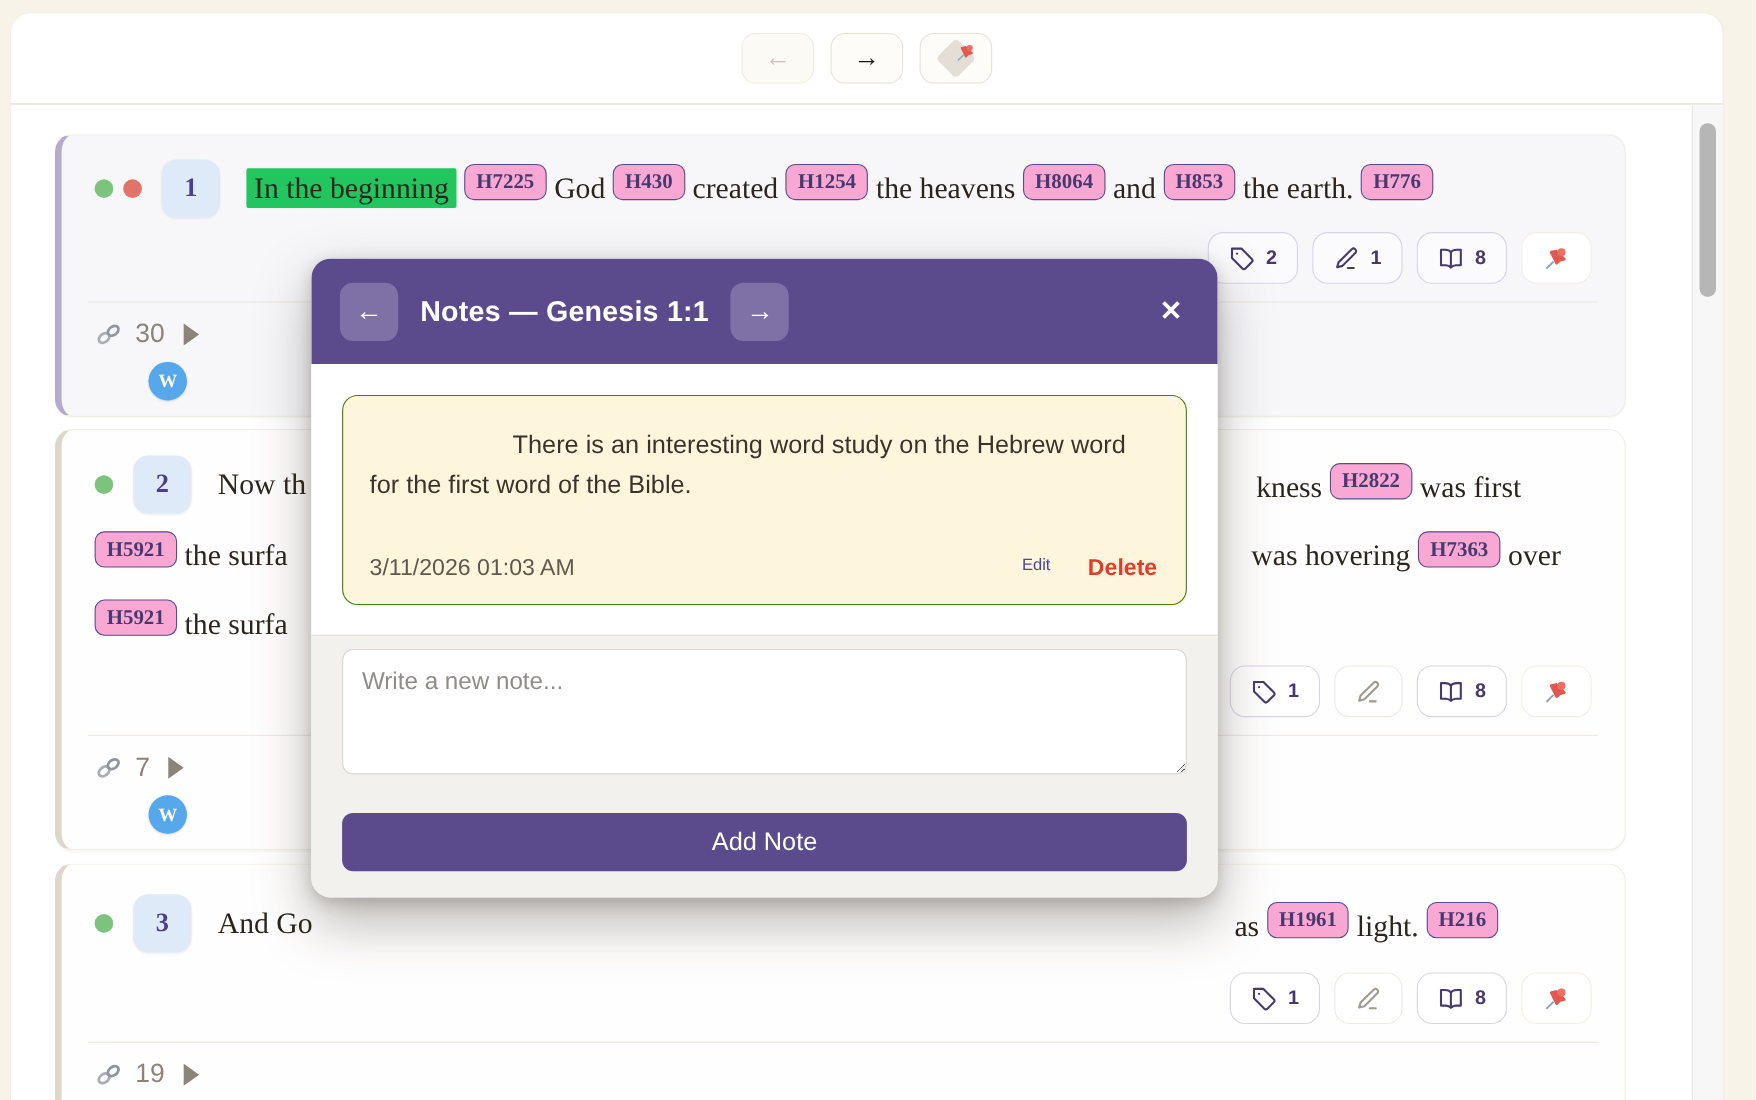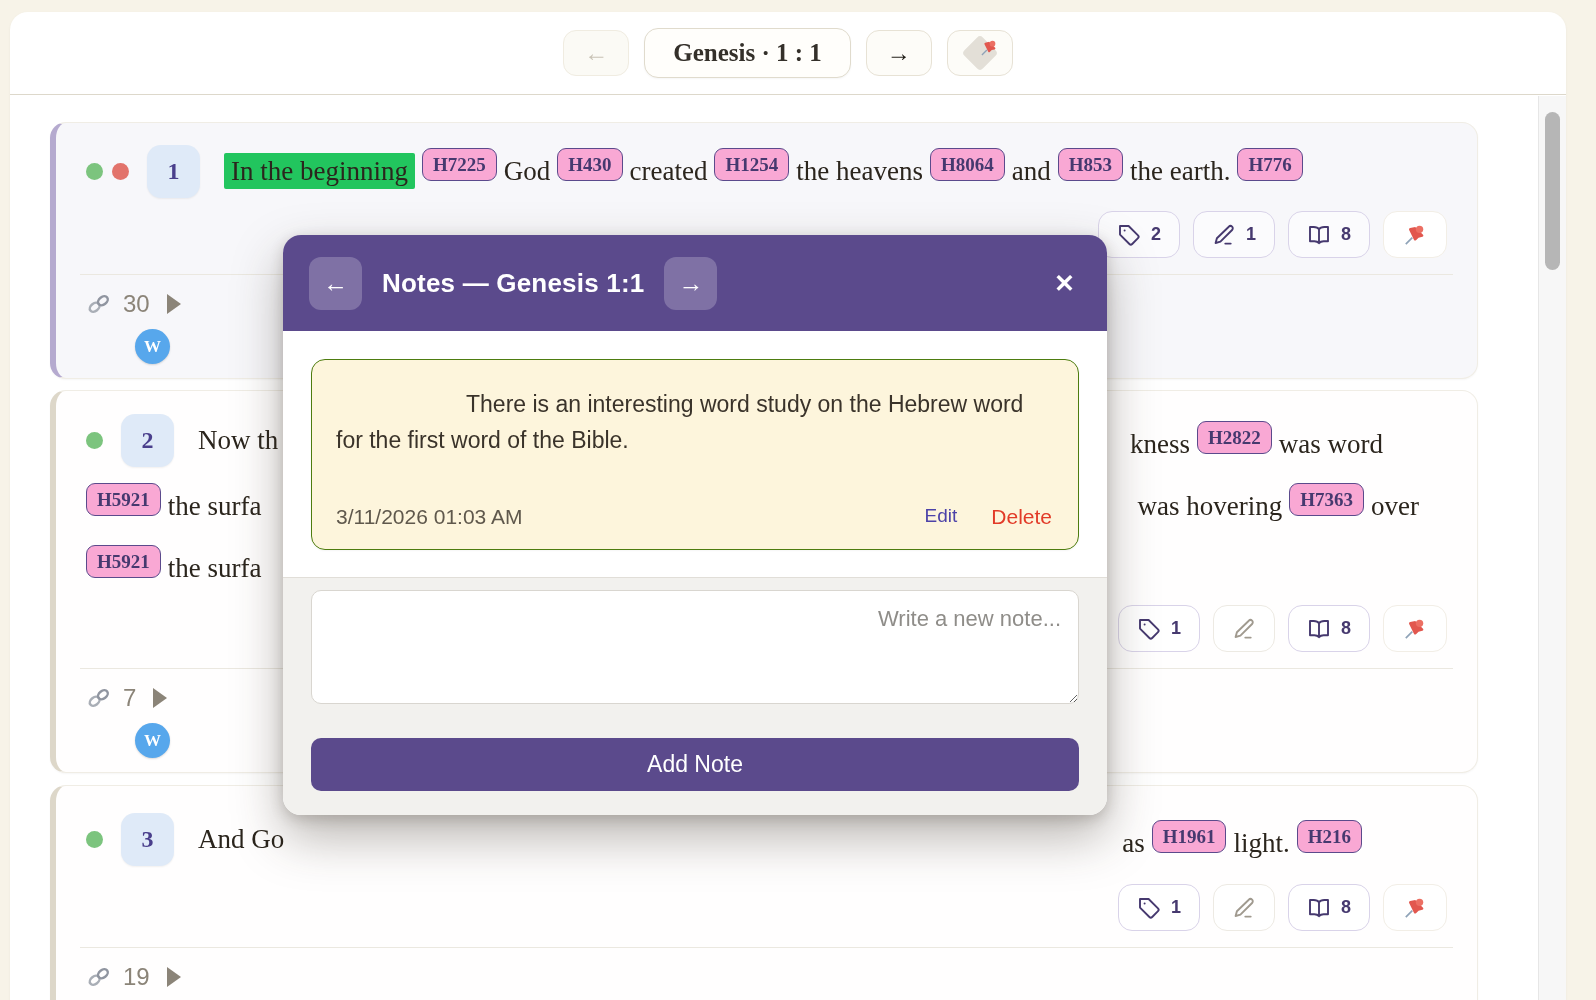--- a/index.html
+++ b/index.html
@@ -128,29 +128,29 @@
   .note-card {
     background:#fdf5dc; border:1px solid #4d7c0f; border-radius:14px;
     padding:26px 26px 20px 24px; box-shadow:0 1px 2px rgba(0,0,0,.04);
   }
   .note-text {
     font-size:23px; color:#3a332a; line-height:1.58; text-indent:130px;
   }
   .note-meta { display:flex; align-items:center; margin-top:46px; }
   .note-ts { font-size:21px; color:#5f584c; }
   .note-actions { margin-left:auto; display:flex; gap:34px; }
-  .note-edit { color:#4c42a8; font-size:19px; font-weight:500; cursor:pointer;text-align:right; }
-  .note-delete { color:#e23b28; font-size:21px; font-weight:400; cursor:pointer; }
+  .note-edit { color:#4c42a8; font-size:15px; font-weight:500; cursor:pointer;text-align:right; }
+  .note-delete { color:#e23b28; font-size:21px; font-weight:700; cursor:pointer; }
   .modal-footer {
     background:#f2f1ee; border-top:1px solid #e1ded8; padding:12px 28px 24px 28px;
   }
   .composer {
     width:100%; height:114px; resize:vertical;
     border:1px solid #d9d6d0; border-radius:10px; background:#fff;
-    padding:15px 17px; font-family:"Liberation Sans", sans-serif; font-size:22px; color:#3a332a;text-align:right;
+    padding:15px 17px; font-family:"Liberation Sans", sans-serif; font-size:22px; color:#3a332a;
   }
   .composer::placeholder { color:#8f8d89; }
   .add-note-btn {
     margin-top:30px; width:100%; height:53px; border:none; border-radius:10px;
     background:#5b4a8c; color:#fff; font-family:Liberation Sans, sans-serif;
     font-size:23px; cursor:pointer;
   }
 </style>
 </head>
 <body>
@@ -180,21 +180,20 @@
     </g>
   </defs>
 </svg>
 
 <div class="frame">
 
   <div class="topbar">
     <div class="nav-btn disabled">
       <span>←</span>
     </div>
-    <div class="ref-pill">Genesis · 1 : 1</div>
     <div class="nav-btn">
       <span>→</span>
     </div>
     <div class="nav-btn notepin-btn">
       <span class="notepin-note"></span>
       <svg class="notepin-pin" width="20" height="20" viewBox="0 0 24 24">
           <use href="#icon-pushpin"></use>
         </svg>
     </div>
   </div>
@@ -244,21 +243,21 @@
       <div class="wiki">W</div>
     </div>
 
     <div class="vcard plain" style="top:294px;">
       <div class="frag-line">
         <span class="vrow">
           <span class="dot green"></span>
           <span class="vnum" style="margin-left:18px;">2</span>
           <span class="frag" style="margin-left:24px;">Now th</span>
         </span>
-        <span class="frag" style="margin-right:64px;"><span>kness</span><span class="sbadge">H2822</span><span>was word</span></span>
+        <span class="frag" style="margin-right:64px;"><span>kness</span><span class="sbadge">H2822</span><span>was first</span></span>
       </div>
       <div class="frag-line">
         <span class="frag"><span class="sbadge" style="margin-left:0;">H5921</span><span>the surfa</span></span>
         <span class="frag" style="margin-right:28px;"><span>was hovering</span><span class="sbadge">H7363</span><span>over</span></span>
       </div>
       <div class="frag-line">
         <span class="frag"><span class="sbadge" style="margin-left:0;">H5921</span><span>the surfa</span></span>
         <span></span>
       </div>
       <div class="btn-row">

